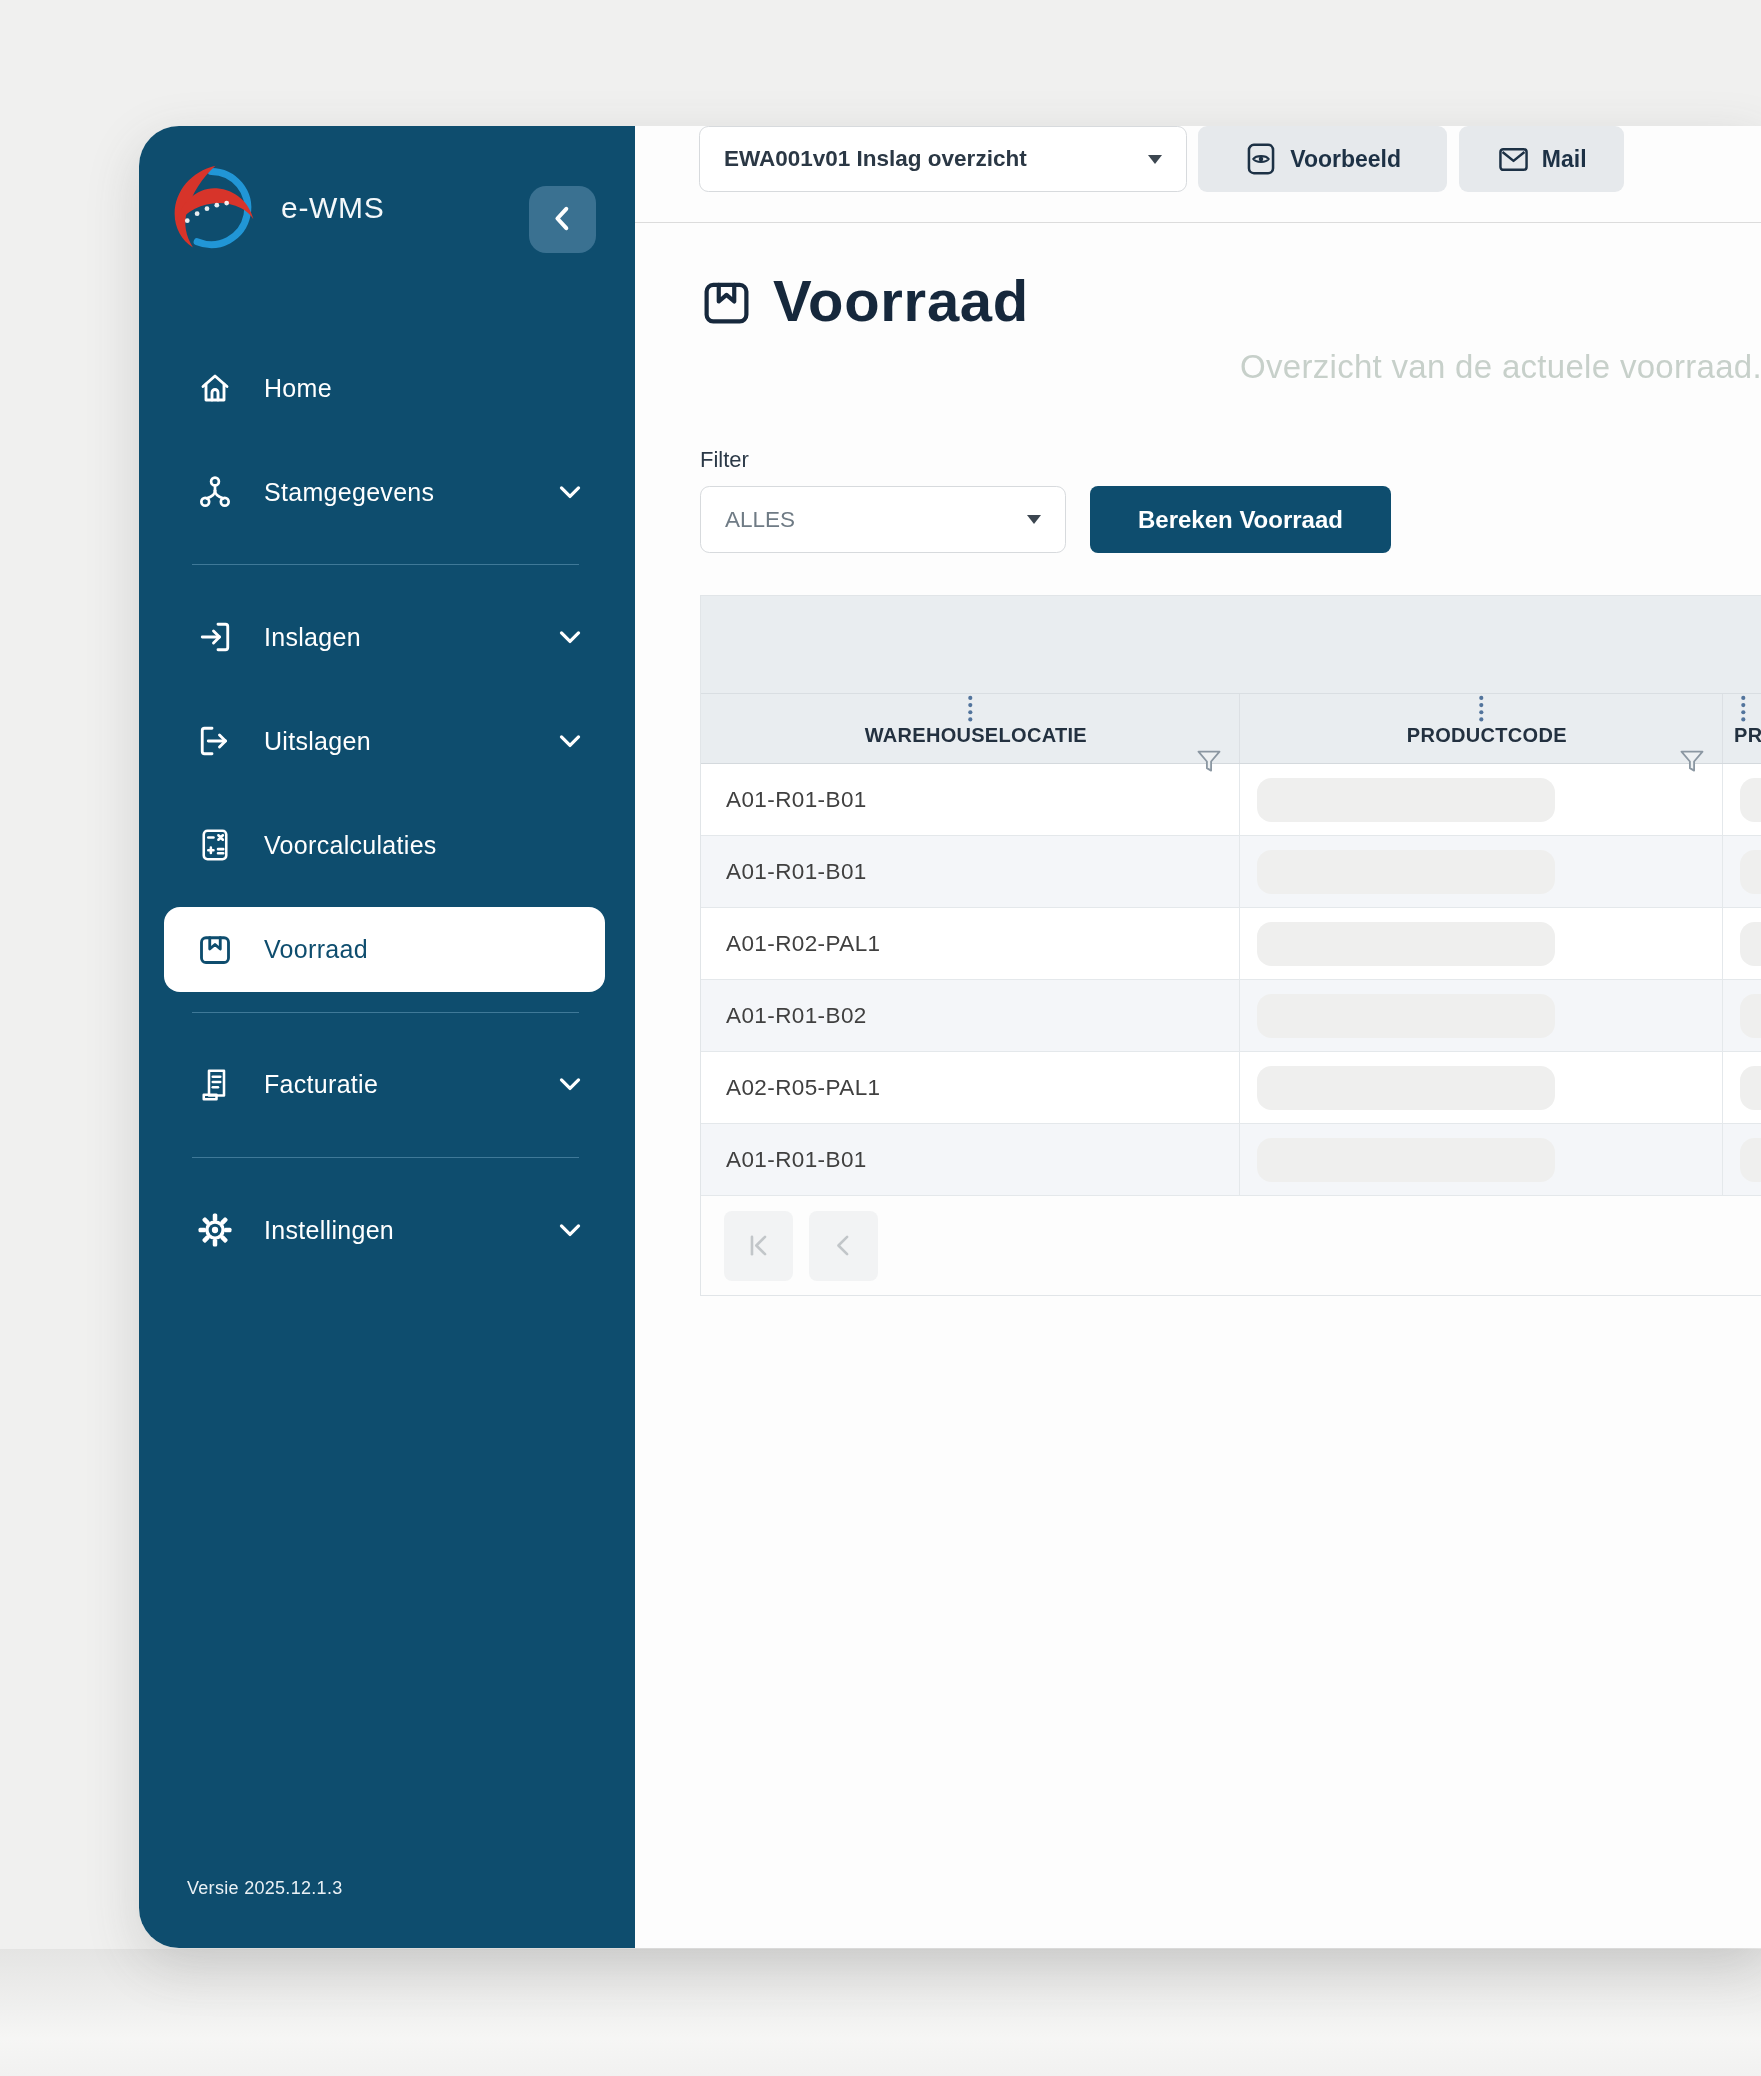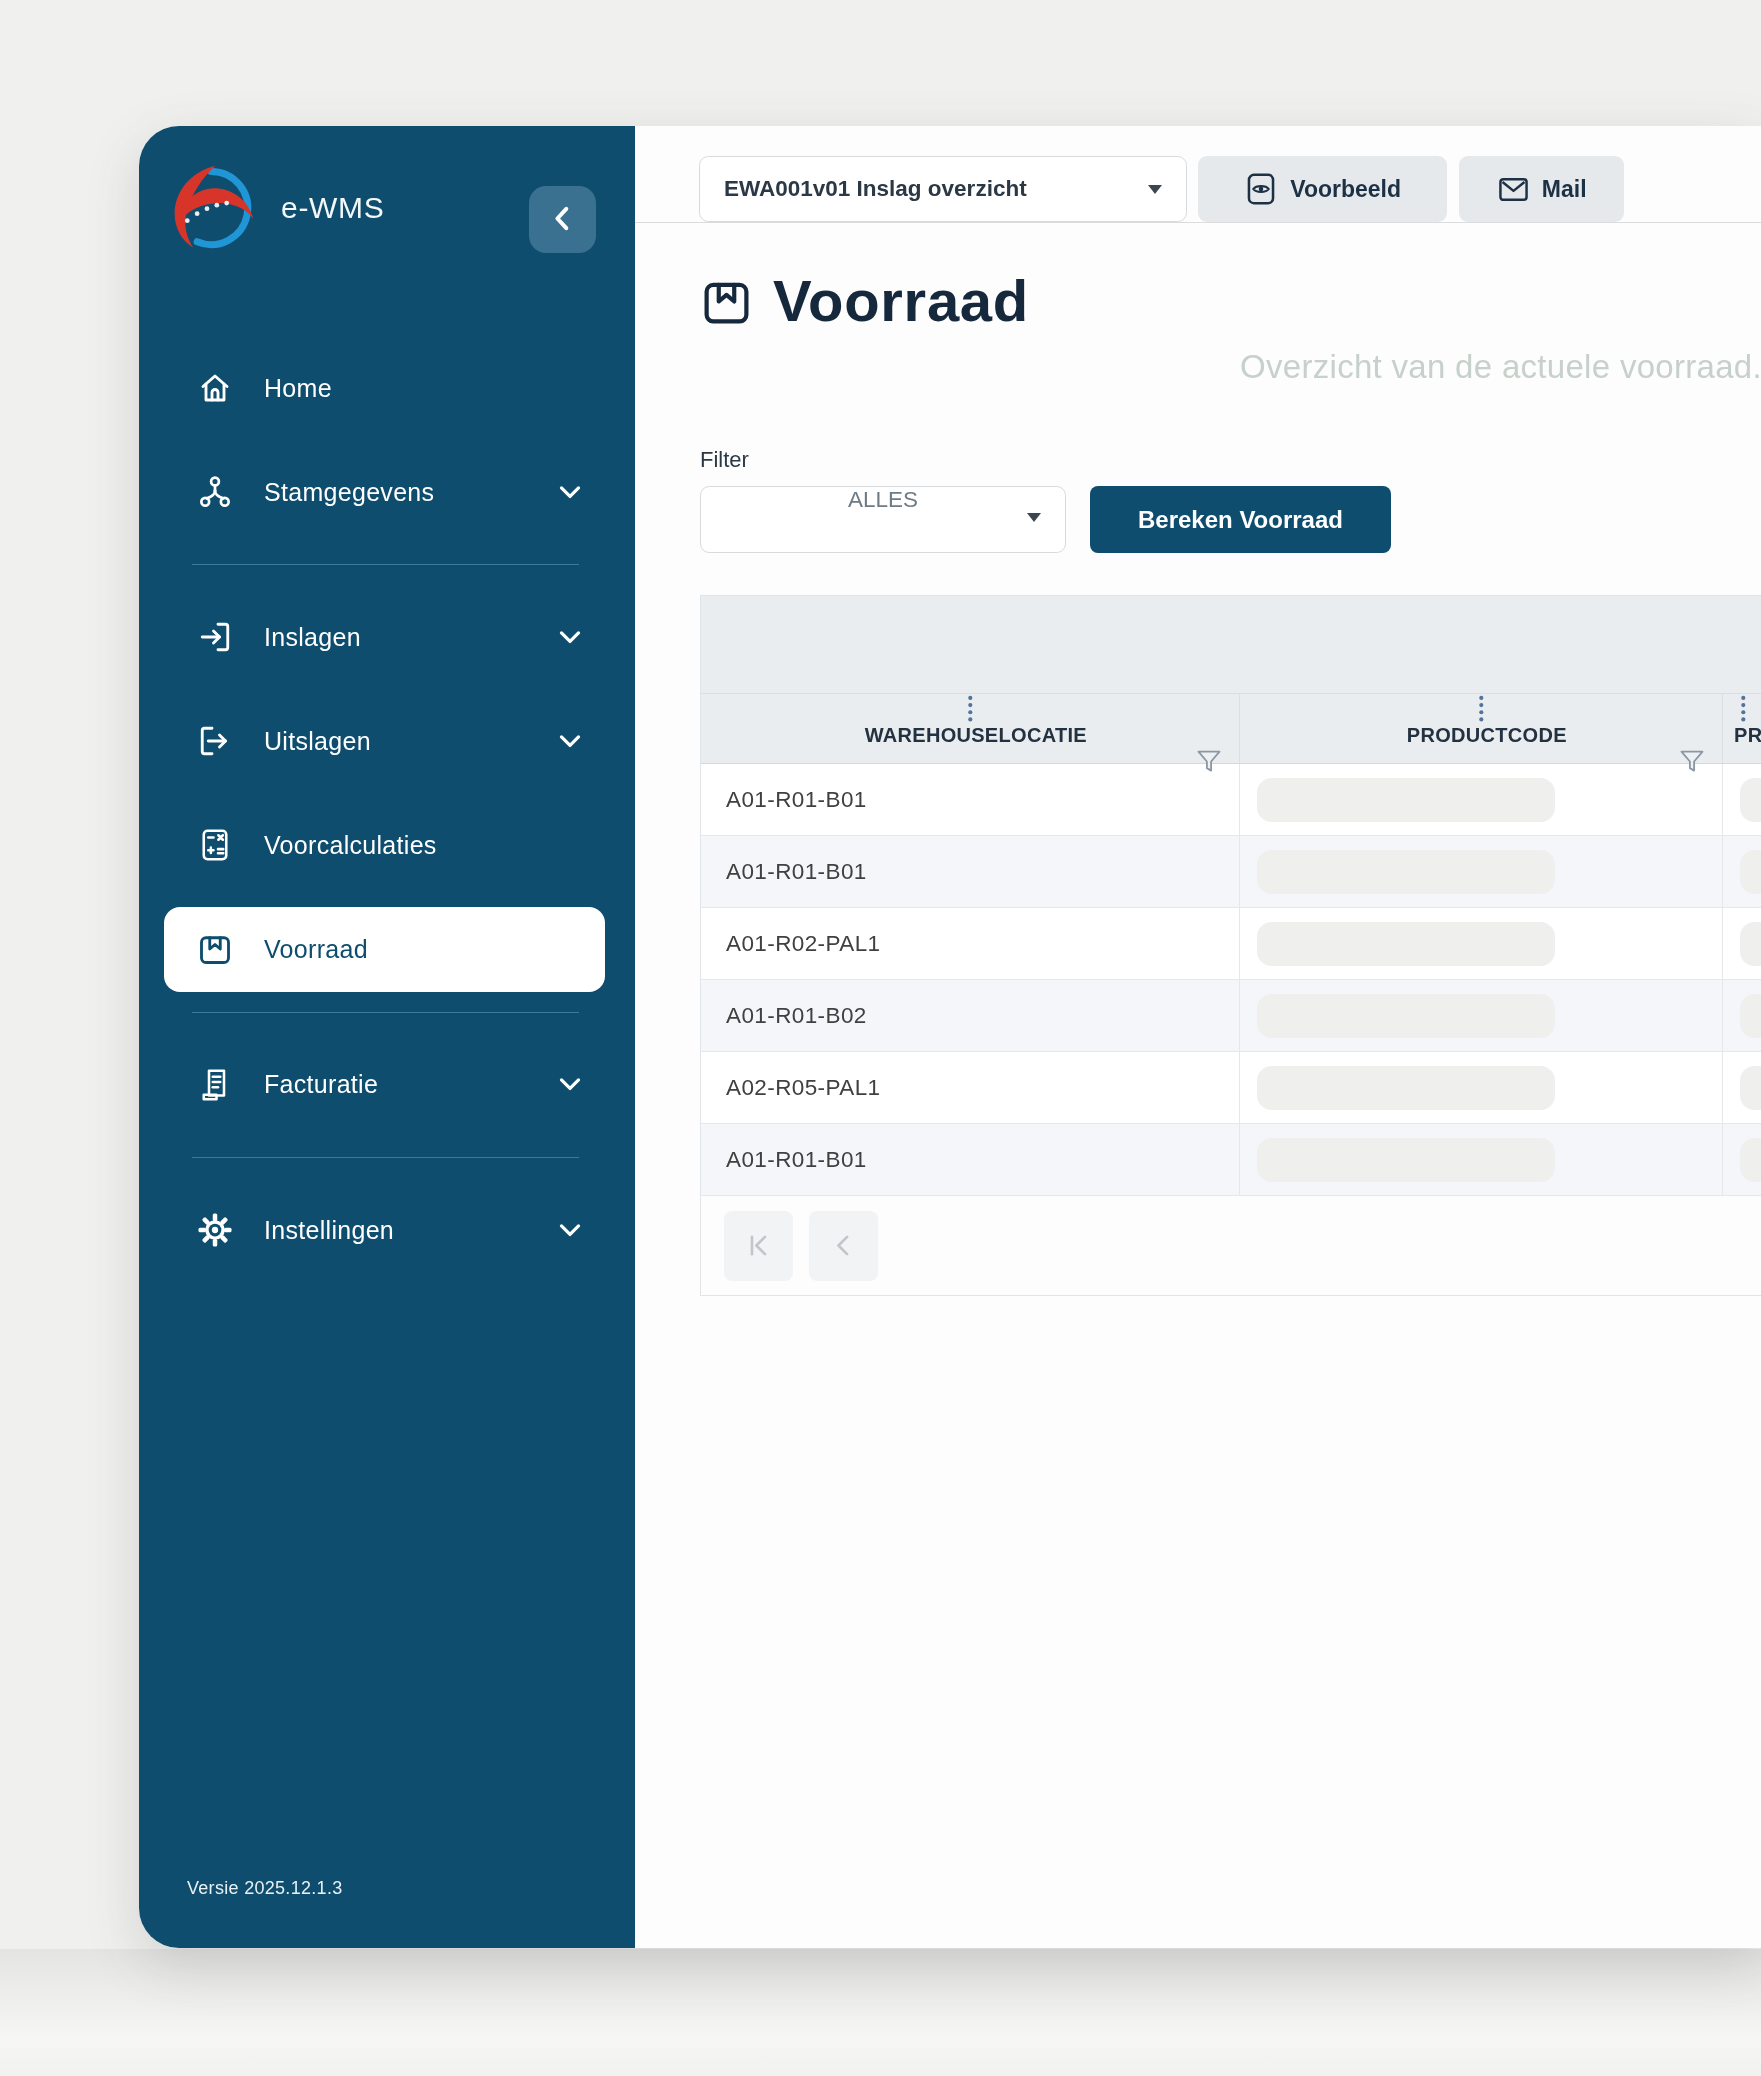--- a/index.html
+++ b/index.html
@@ -26,39 +26,39 @@
   .nav-item .nicon{width:36px;height:36px;flex:0 0 36px;display:flex;align-items:center;justify-content:center;}
   .nav-item .nlabel{margin-left:31px;font-size:25px;font-weight:500;letter-spacing:0.3px;color:#fff;white-space:nowrap;}
   .nav-item .nchev{margin-left:auto;display:flex;}
   .nav-item.active{height:85px;margin:9.3px 30px 9.3px 25px;padding:0 23px 0 33px;
     background:#fff;border-radius:16px;}
   .nav-item.active .nlabel{color:#0e4d6e;}
   .nav-divider{height:1.3px;background:rgba(125,175,205,.45);margin:20px 56px 20px 53px;}
   .version{position:absolute;left:48px;bottom:49px;font-size:18px;font-weight:500;color:#eaf1f5;letter-spacing:0.3px;}
   
   .content{flex:1;min-width:0;display:flex;flex-direction:column;background:#fdfdfd;}
-  .toolbar{flex:0 0 97px;height:97px;box-sizing:border-box;display:flex;align-items:flex-end;
+  .toolbar{flex:0 0 97px;height:97px;box-sizing:border-box;display:flex;align-items:flex-start;
     padding-left:64px;border-bottom:1.3px solid #dcdcdc;}
   .select{box-sizing:border-box;height:66px;background:#fff;border:1.3px solid #d7dadd;border-radius:9.3px;
     display:flex;align-items:center;padding:0 24px;cursor:pointer;}
   .report-select{width:488px;}
   .select .sval{font-size:22.5px;font-weight:600;color:#2b3845;white-space:nowrap;}
   .caret{margin-left:auto;width:0;height:0;border-left:7.3px solid transparent;border-right:7.3px solid transparent;
     border-top:9.3px solid #3c4650;}
   .tb-btn{height:66px;border-radius:9px;background:#e6e9ec;display:flex;align-items:center;justify-content:center;
     gap:12px;font-size:23px;font-weight:700;color:#1d3145;cursor:pointer;}
   .tb-btn.preview{width:249px;margin-left:11.2px;}
   .tb-btn.mail{width:165px;margin-left:12px;}
   .main{padding-left:65px;}
   .title-row{margin-top:48px;display:flex;align-items:center;gap:20px;}
   .page-title{font-size:58px;font-weight:600;color:#16283c;letter-spacing:0.7px;margin:0;line-height:1.05;}
   .subtitle{margin-top:16px;font-size:33px;font-weight:500;color:#c7d0ca;letter-spacing:0.3px;text-align:right;}
   .filter-label{margin-top:61px;font-size:22px;font-weight:500;color:#2b3947;}
   .filter-row{margin-top:13.2px;display:flex;align-items:center;gap:24px;}
-  .filter-select{width:366px;height:67px;flex-direction:column;}
+  .filter-select{width:366px;height:67px;}
   .filter-select .sval{color:#6f7b85;font-weight:500;}
   .calc-btn{width:301px;height:67px;background:#0e4d6e;border:none;border-radius:8px;color:#fff;
     font-size:24px;font-weight:700;font-family:"Liberation Sans",sans-serif;display:flex;align-items:center;justify-content:center;cursor:pointer;}
   
   .table-card{margin-top:42px;border:1.3px solid #e1e5e8;border-right:none;box-sizing:border-box;}
   .group-bar{height:97px;background:#e9edf0;border-bottom:1.3px solid #d9dee2;}
   .thead{height:69px;background:#e9edf0;display:flex;border-bottom:1.3px solid #d4d9dd;}
   .th{box-sizing:border-box;display:flex;align-items:center;padding:0 16px 0 17px;border-right:1.3px solid #dce0e4;flex-direction:column;}
   .th:last-child{border-right:none;}
   .th .hlabel{margin-left:10.6px;font-size:20px;font-weight:700;color:#233140;letter-spacing:0.3px;white-space:nowrap;}

